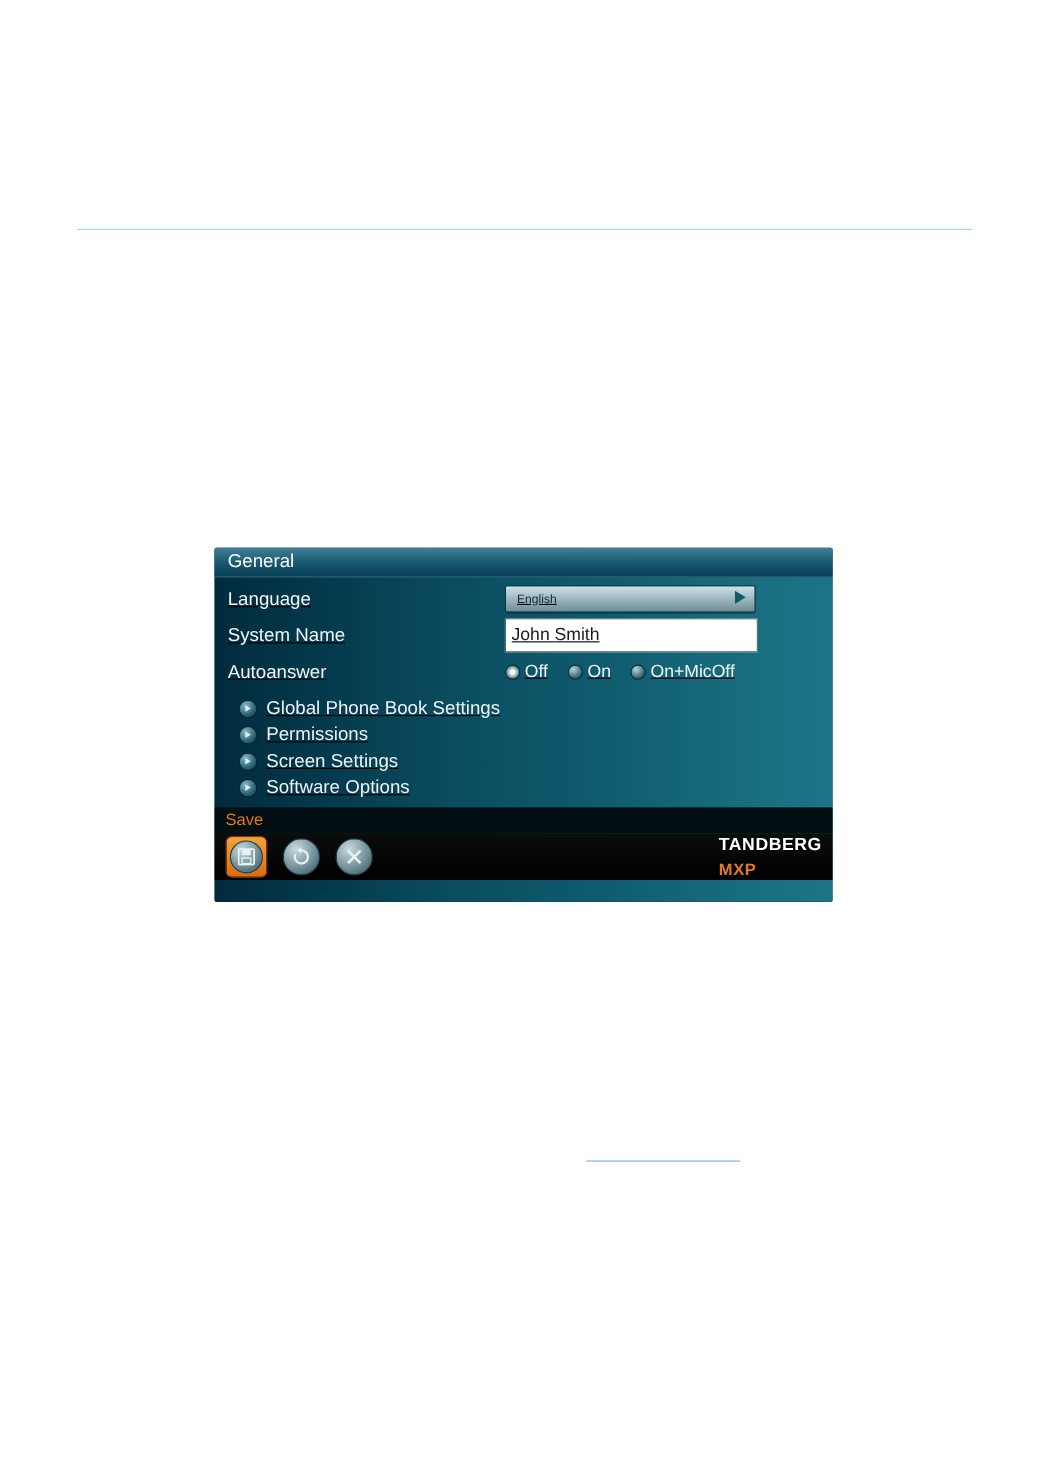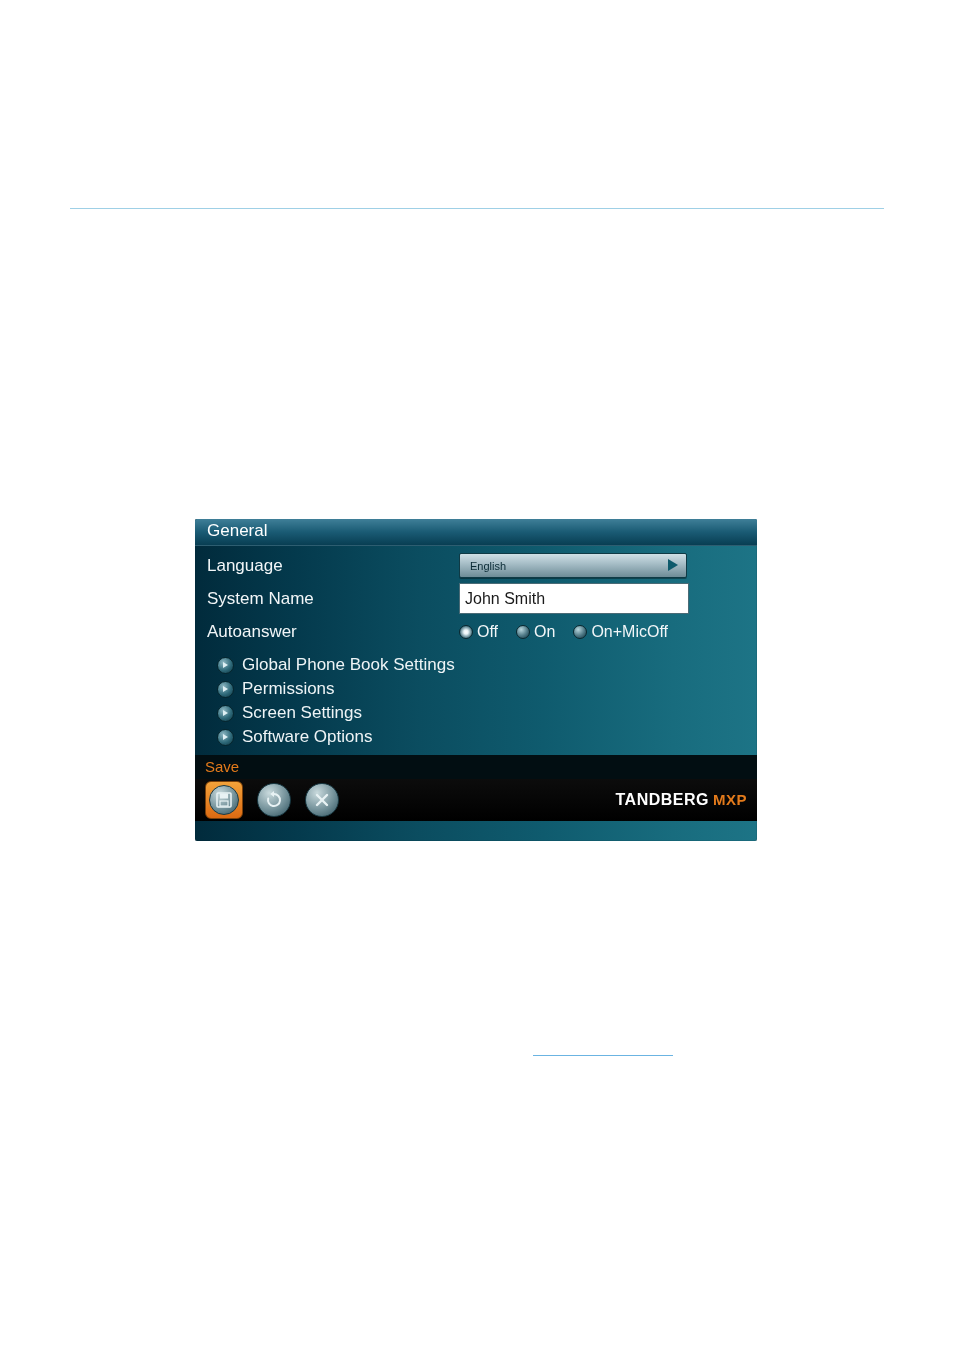--- a/index.html
+++ b/index.html
@@ -19,41 +19,42 @@
     right: 70px;
     top: 208px;
     height: 1px;
     background: #9fd0e6;
   }
 
   
   .panel-wrap {
     position: absolute;
     left: 195px;
-    top: 519px;
+    top: 498px;
     width: 562px;
     height: 322px;
     border-radius: 2px;
     overflow: hidden;
     background: linear-gradient(90deg, #012b3c 0%, #043a4d 18%, #0b4d60 40%, #0f5b6e 62%, #186c7e 85%, #1d7486 100%);
     box-shadow: 0 0 1px #05202b inset;
   }
 
   
   .titlebar {
     height: 24px;
     background: linear-gradient(180deg, #3f7f98 0%, #1a5b74 50%, #083e53 100%);
     color: #fff;
     font-size: 17px;
     padding: 2px 12px 0 12px;
     border-bottom: 1px solid rgba(0,0,0,.25);
   }
 
   .body-area {
     padding: 4px 0 0 0;
+    text-decoration: underline;
   }
 
   .row {
     display: flex;
     align-items: center;
     padding: 2px 12px;
     color: #f2f6f8;
     font-size: 17px;
     min-height: 27px;
   }
@@ -213,20 +214,21 @@
   .btn-grey svg { display:block; }
 
   .brand {
     color: #fff;
     font-weight: bold;
     font-size: 16px;
     letter-spacing: 0.5px;
     display: flex;
     align-items: baseline;
     gap: 4px;
+    flex-direction: column;
   }
   .brand .mxp {
     color: #e37a1b;
     font-weight: bold;
     font-size: 15px;
   }
 </style>
 </head>
 <body>
 

